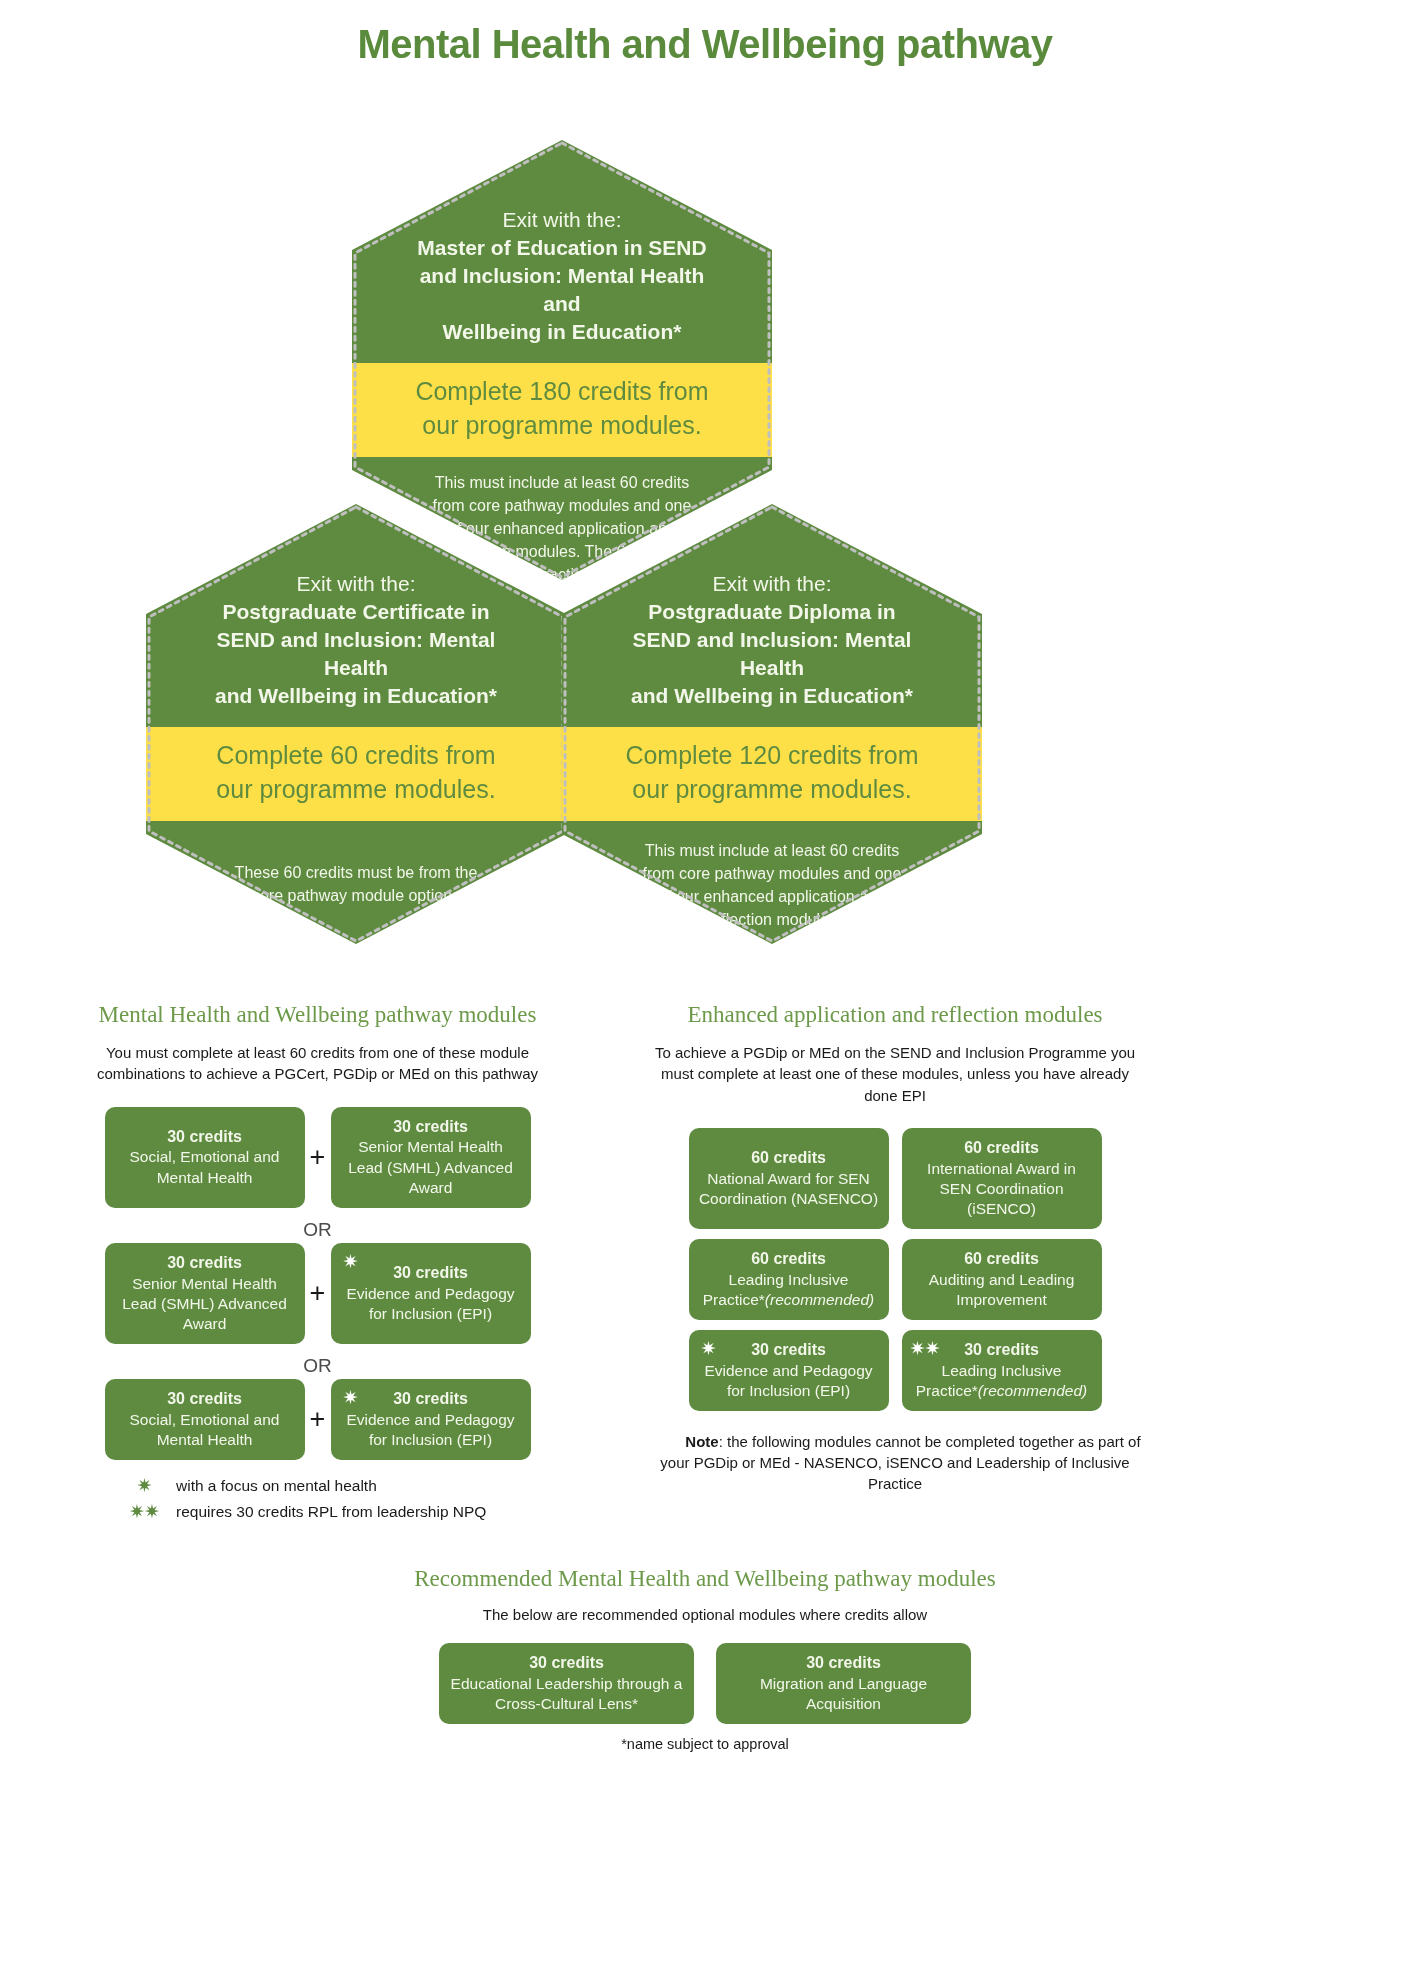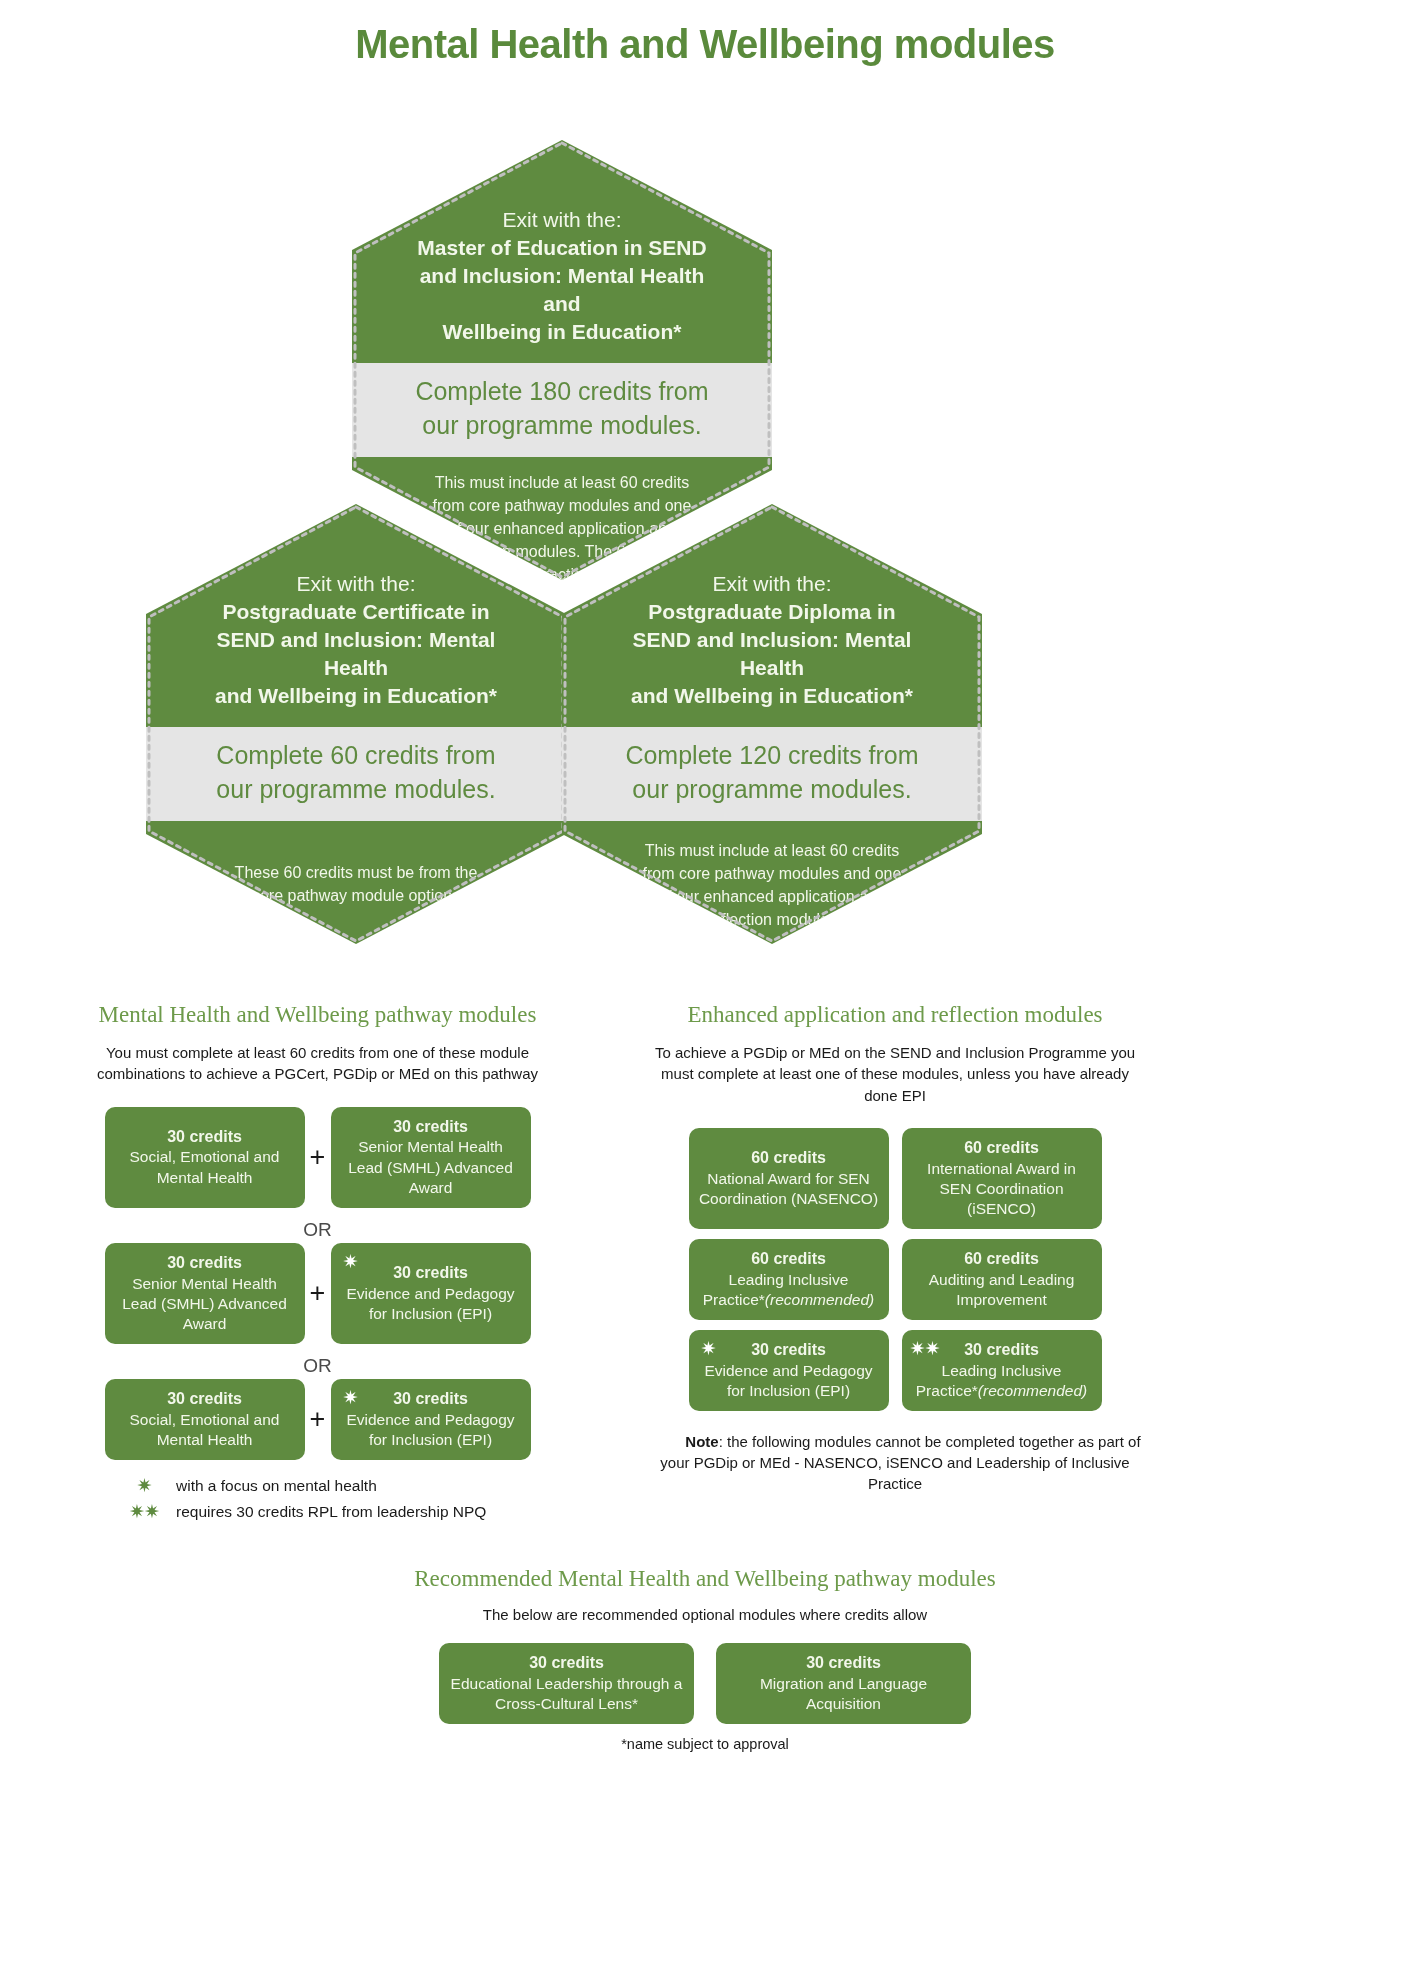--- a/index.html
+++ b/index.html
@@ -70,21 +70,21 @@
     font-weight: normal;
     line-height: 1.35;
   }
   .hex-head .award-line {
     font-size: 21px;
     font-weight: bold;
     line-height: 1.32;
   }
 
   .hex-band {
-    background: #e5e5e5;
+    background: #fde047;
     text-align: center;
     color: #5f8b40;
     font-size: 25px;
     line-height: 1.35;
     padding: 12px 12% 14px;
     box-sizing: border-box;
   }
 
   .hex-detail {
     text-align: center;
@@ -245,21 +245,21 @@
     font-size: 14.5px;
     text-align: center;
     margin-top: 12px;
     color: #1a1a1a;
   }
   .italic { font-style: italic; }
 </style>
 </head>
 <body>
 
-<h1 class="page-title">Mental Health and Wellbeing modules</h1>
+<h1 class="page-title">Mental Health and Wellbeing pathway</h1>
 
 <div class="hex-area">
 
   <div class="hex" id="hex-med">
     <div class="hex-clip">
       <div class="hex-spacer-top" style="height:66px"></div>
       <div class="hex-head">
         <div class="exit-line">Exit with the:</div>
         <div class="award-line">Master of Education in SEND</div>
         <div class="award-line">and Inclusion: Mental Health and</div>

